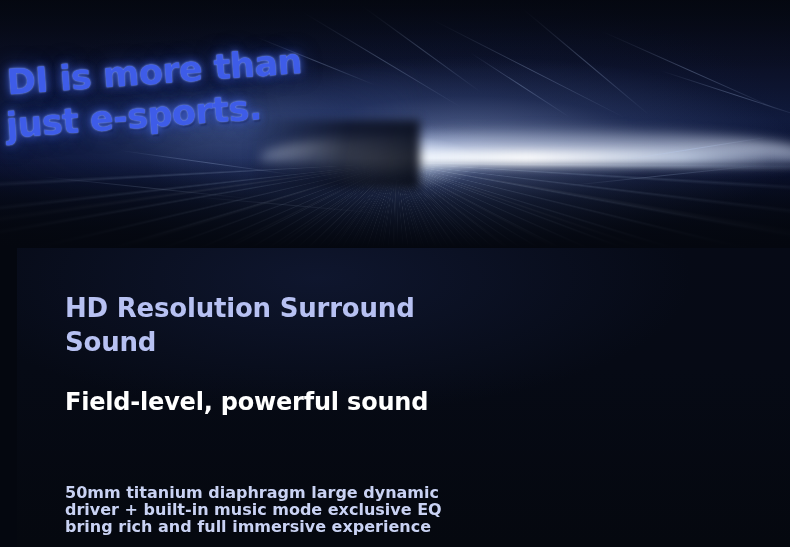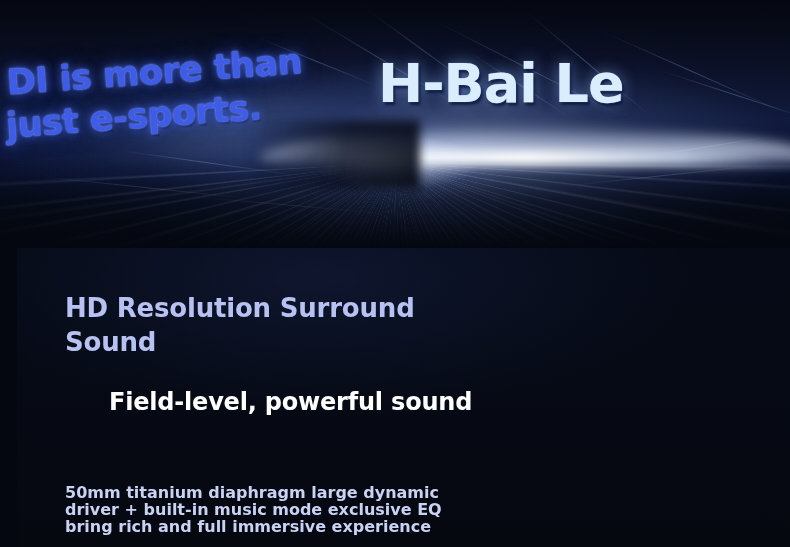--- a/index.html
+++ b/index.html
@@ -148,21 +148,21 @@
   .headline{
     position:absolute;left:48px;top:43px;width:430px;
     font-family:"DejaVu Sans", sans-serif;
     font-weight:700;font-size:26px;line-height:34px;
     color:#b7c1f2;letter-spacing:-0.2px;
   }
   .subhead{
     position:absolute;left:48px;top:139px;width:600px;
     font-family:"DejaVu Sans", sans-serif;
     font-weight:700;font-size:24px;line-height:30px;
-    color:#ffffff;letter-spacing:-0.2px;margin-left:44px;
+    color:#ffffff;letter-spacing:-0.2px;
   }
   .detail{
     position:absolute;left:48px;top:236px;width:420px;
     font-family:"DejaVu Sans", sans-serif;
     font-weight:700;font-size:16px;line-height:17px;
     color:#c9d2f3;letter-spacing:0px;
   }
 </style>
 </head>
 <body>
@@ -198,21 +198,20 @@
 
     <div class="hero-botfade"></div>
     <div class="hero-topfade"></div>
 
 
     <div class="hero-left">
       <div class="ln">DI is more than</div>
       <div class="ln ln2">just e-sports.</div>
     </div>
 
-    <div class="hero-brand">H-Bai Le</div>
   </div>
 
   <div id="content">
     <div class="headline">HD Resolution Surround Sound</div>
     <div class="subhead">Field-level, powerful sound</div>
     <div class="detail">50mm titanium diaphragm large dynamic driver + built-in music mode exclusive EQ bring rich and full immersive experience</div>
   </div>
 
 </div>
 

